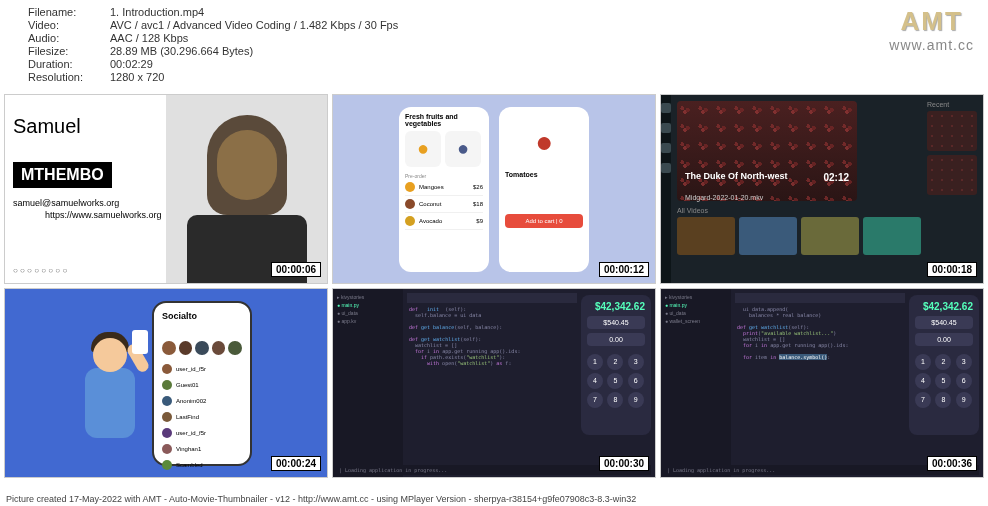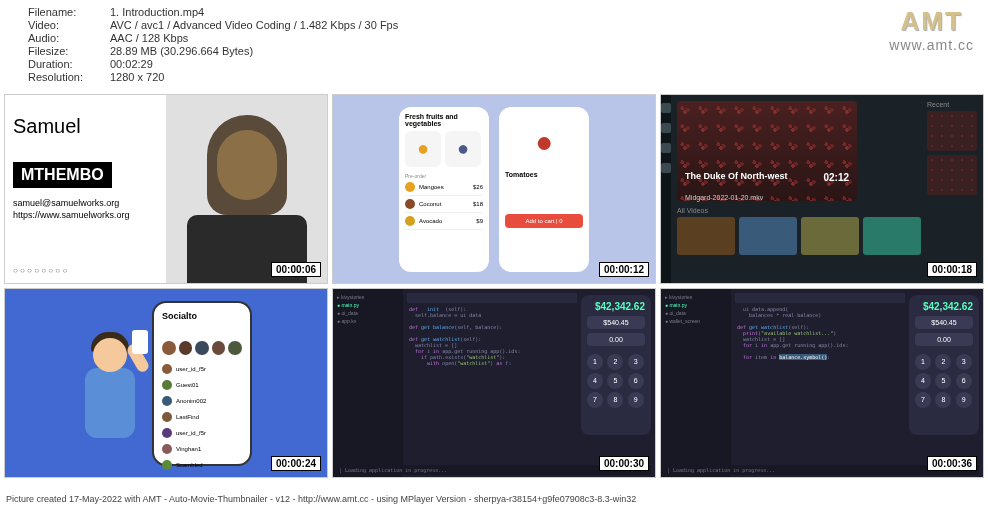--- a/index.html
+++ b/index.html
@@ -68,21 +68,21 @@
   font-size: 10px;
   font-weight: bold;
   color: #000;
 }
 
 .t1 { background: #fff; display: flex; }
 .t1-left { width: 50%; padding: 20px 8px; }
 .t1-name1 { font-size: 20px; margin-bottom: 24px; }
 .t1-name2 { font-size: 16px; font-weight: bold; background: #000; color: #fff; padding: 4px 8px; display: inline-block; margin-bottom: 10px; }
 .t1-email { font-size: 9px; margin-bottom: 2px; }
-.t1-url { font-size: 9px; }
+.t1-url { font-size: 9px; margin-left: 32px; }
 .t1-right { width: 50%; background: #e0e0e0; position: relative; }
 .t1-head { width: 80px; height: 100px; background: #5a4a3a; border-radius: 40px 40px 20px 20px; margin: 20px auto 0; position: relative; }
 .t1-face { width: 60px; height: 70px; background: #8b6f47; border-radius: 30px; position: absolute; top: 15px; left: 10px; }
 .t1-body { width: 120px; height: 70px; background: #2a2a2a; margin: 0 auto; border-radius: 10px 10px 0 0; }
 .t1-dots { position: absolute; bottom: 8px; left: 8px; font-size: 8px; color: #666; }
 
 .t2 { background: #b8c4e8; display: flex; justify-content: center; align-items: center; gap: 10px; }
 .phone { width: 90px; height: 165px; background: #fff; border-radius: 12px; padding: 6px; font-size: 6px; }
 .phone-header { font-size: 7px; font-weight: bold; margin-bottom: 4px; }
 .phone-items { display: flex; gap: 4px; margin-bottom: 6px; }

